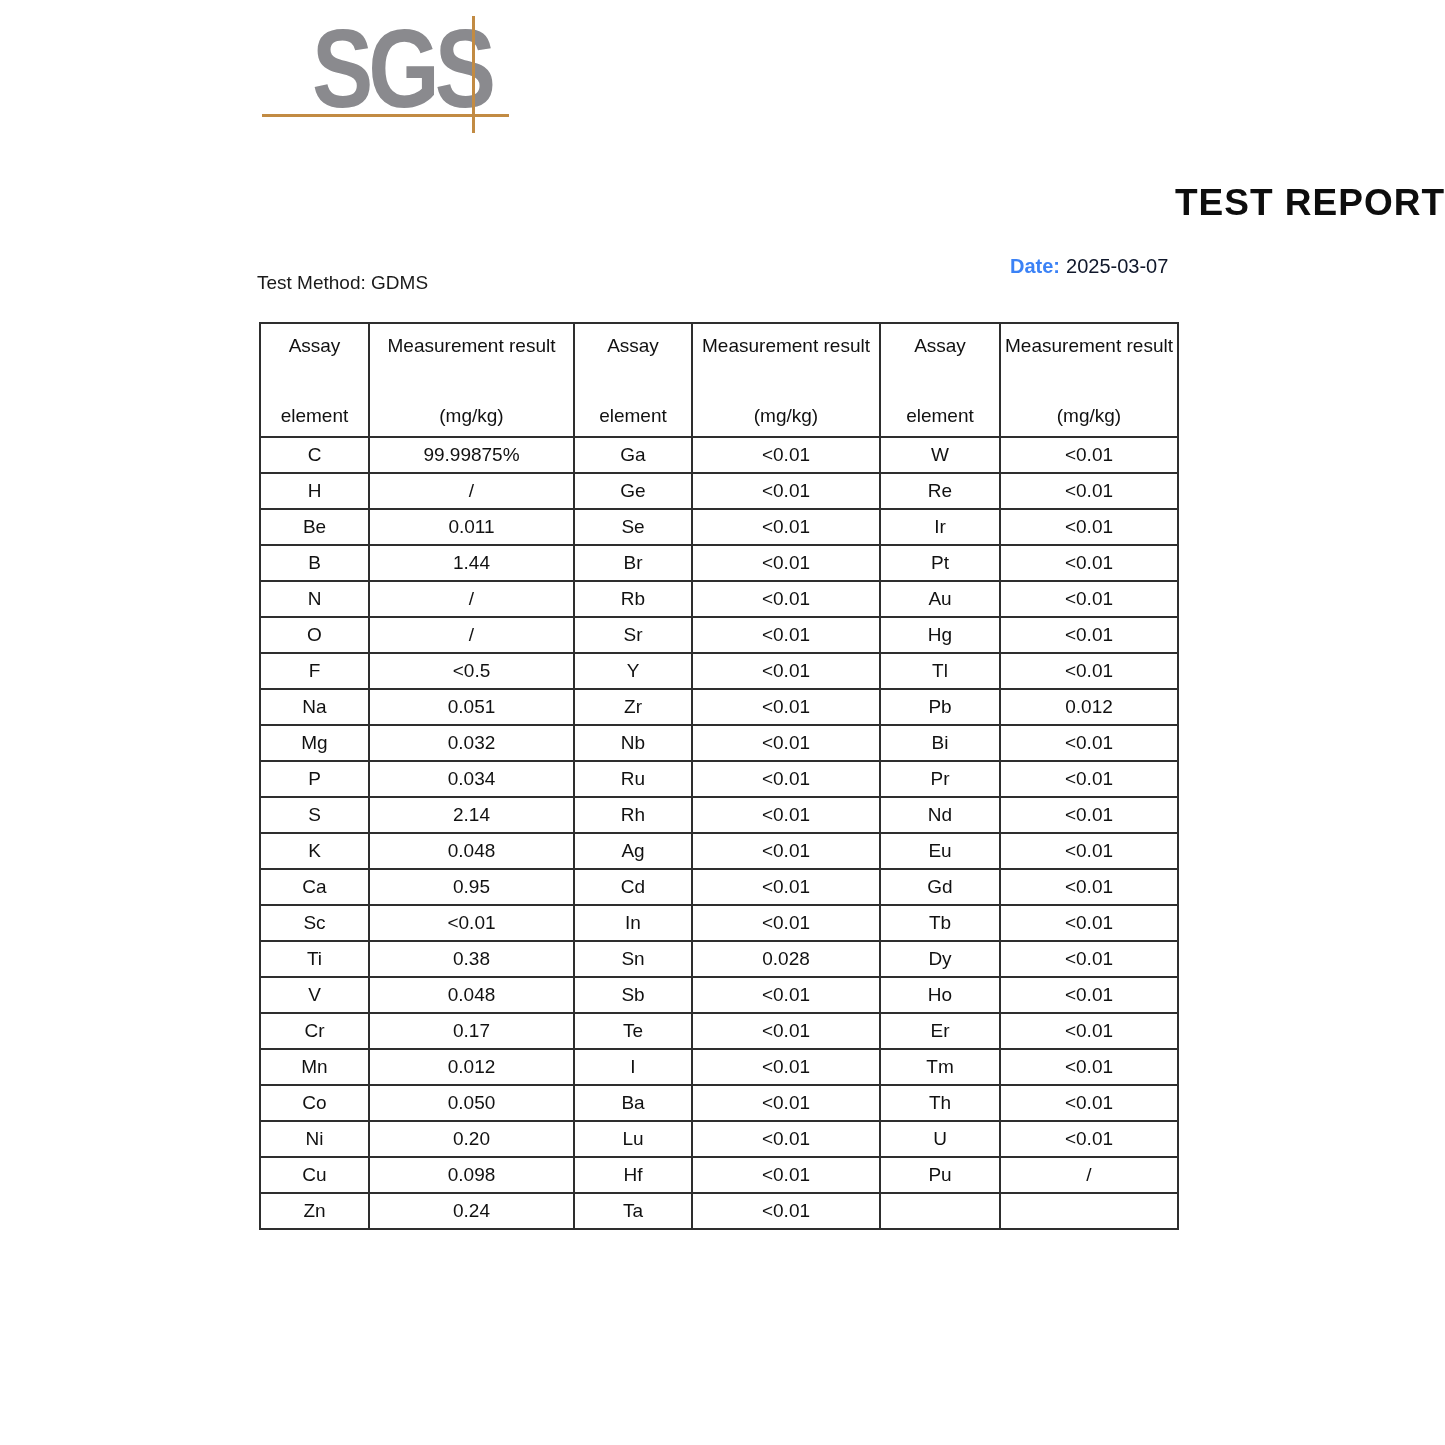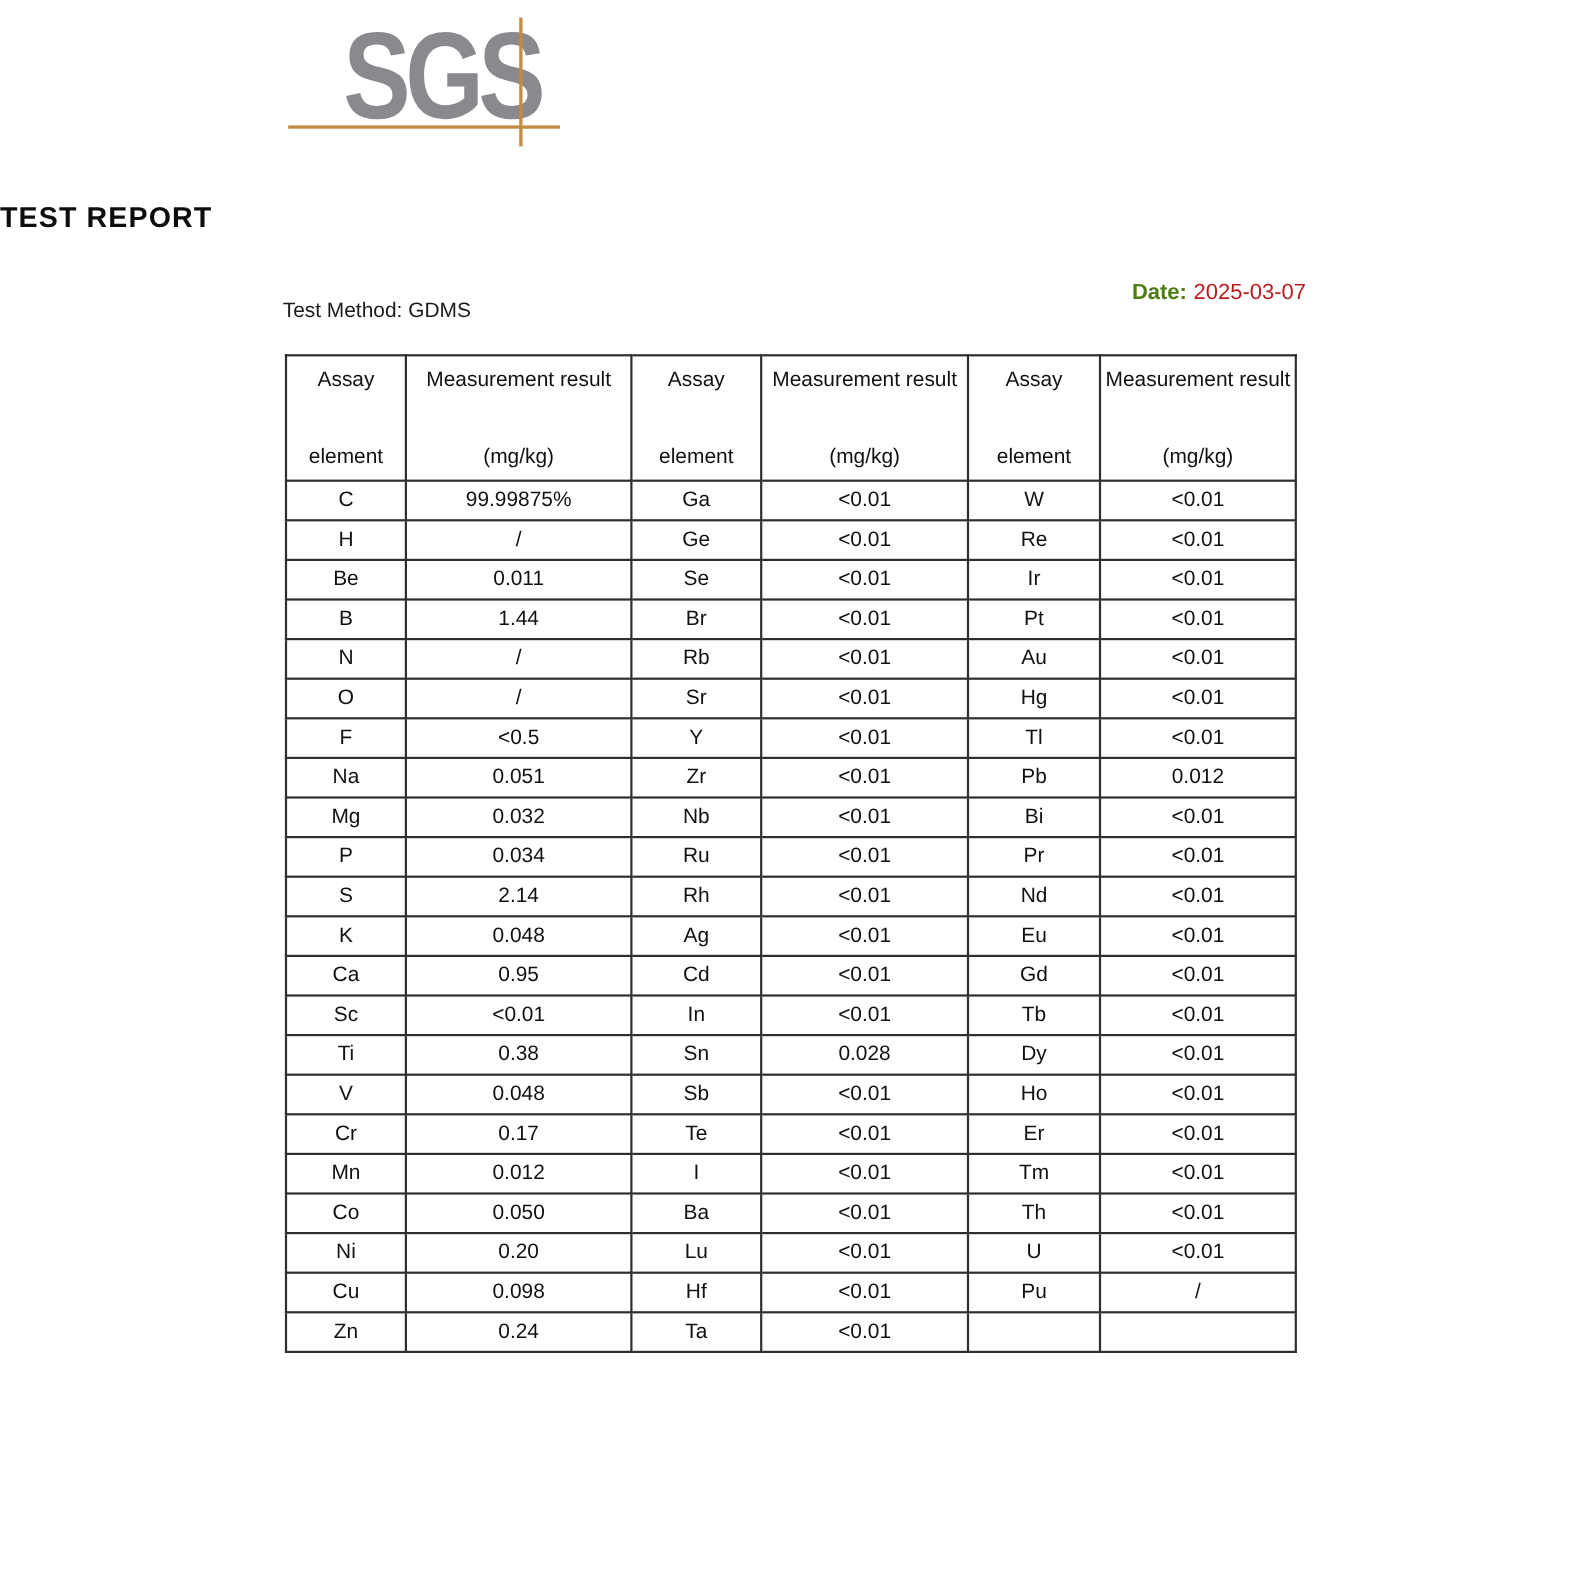--- a/index.html
+++ b/index.html
@@ -23,29 +23,29 @@
     position:absolute; left:262px; top:114px;
     width:247px; height:3px; background:#c28b43;
   }
   .logo-vline {
     position:absolute; left:472px; top:16px;
     width:3px; height:117px; background:#c28b43;
   }
   
   .title {
     position:absolute; left:0; top:182px; width:100%;
-    text-align:left; font-size:26px; font-weight:700;
+    text-align:right; font-size:37px; font-weight:700;
     letter-spacing:1px; color:#0d0d0d;
   }
   .date-line {
     position:absolute; left:1010px; top:255px;
     font-size:20px; white-space:nowrap;
   }
-  .date-label { font-weight:700; color:#4d7c0f;margin-left:19px; }
-  .date-value { color:#b91c1c; font-weight:400; margin-left:6px;text-align:right; }
+  .date-label { font-weight:700; color:#3b82f6; }
+  .date-value { color:#0f172a; font-weight:400; margin-left:6px;text-align:right; }
   .test-method {
     position:absolute; left:257px; top:272px;
     font-size:19px; color:#1a1a1a;
   }
   
   table.results {
     position:absolute; left:259px; top:322px;
     width:918px; border-collapse:collapse; table-layout:fixed;
   }
   table.results th, table.results td {

